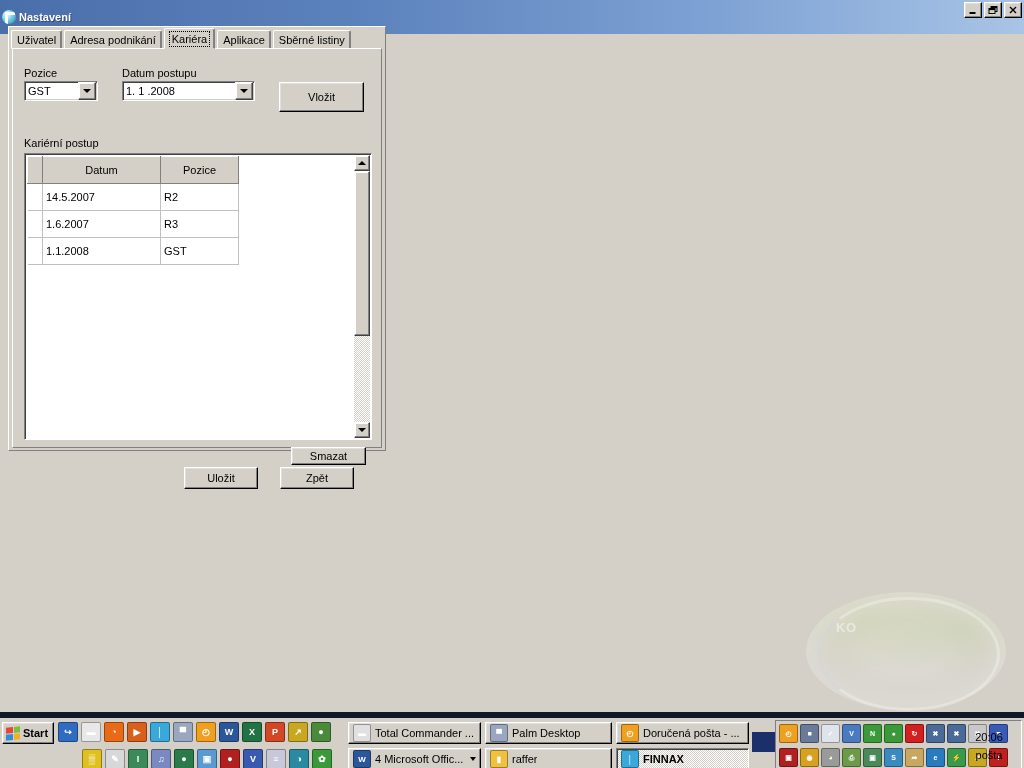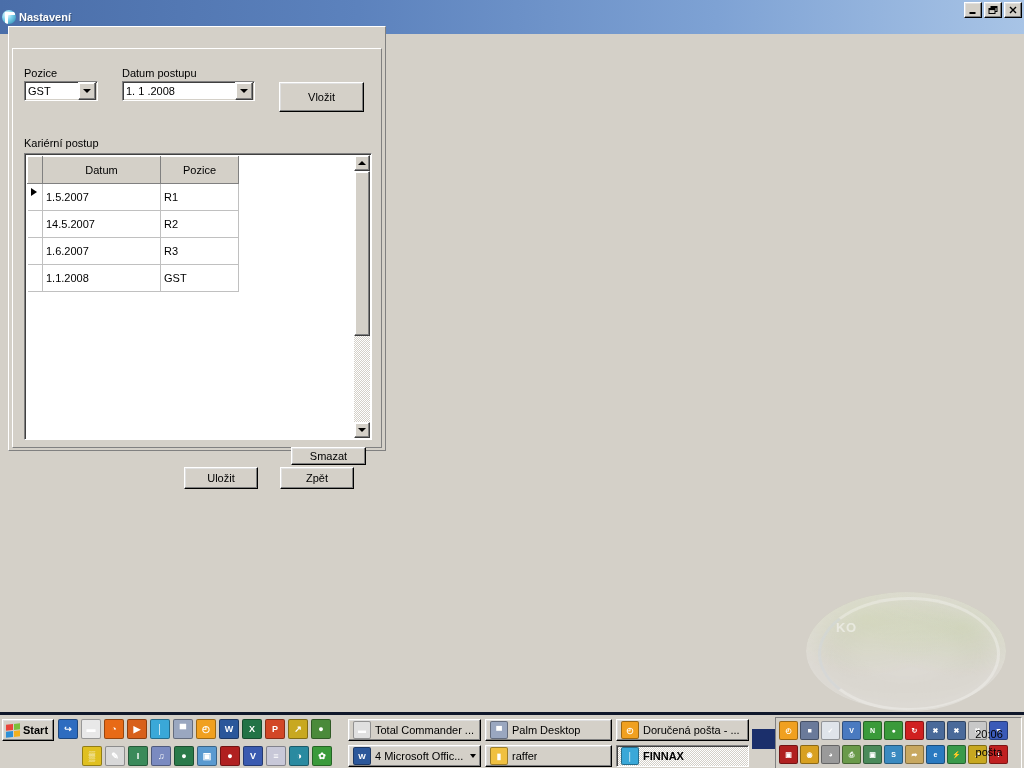--- a/index.html
+++ b/index.html
@@ -323,21 +323,21 @@
     box-shadow: inset -1px -1px 0 #808080, inset 1px 1px 0 #ffffff;
     box-sizing: border-box;
     cursor: default;
   }
 
   
   #taskbar {
     position: absolute;
     left: 0; top: 712px; width: 1024px; height: 56px;
     background: #d4d0c8;
-    border-top: 3px solid #0f172a;
+    border-top: 6px solid #0f172a;
     box-sizing: border-box;
   }
   #startbtn {
     position: absolute;
     left: 2px; top: 4px;
     width: 52px; height: 22px;
     background: #d4d0c8;
     border: 1px solid;
     border-color: #ffffff #000000 #000000 #ffffff;
     box-shadow: inset -1px -1px 0 #808080, inset 1px 1px 0 #dfdfdf;
@@ -509,20 +509,37 @@
       <div class="tbtn">
         <svg width="10" height="10" viewBox="0 0 10 10">
           <path d="M2,2 L8,8 M8,2 L2,8" stroke="#000" stroke-width="1.4"></path>
         </svg>
       </div>
     </div>
   </div>
 
   <div id="dialog">
 
+    <div id="tabstrip">
+      <div class="tab">
+        <span class="tablabel">Uživatel</span>
+      </div>
+      <div class="tab">
+        <span class="tablabel">Adresa podnikání</span>
+      </div>
+      <div class="tab active">
+        <span class="tablabel">Kariéra</span>
+      </div>
+      <div class="tab">
+        <span class="tablabel">Aplikace</span>
+      </div>
+      <div class="tab">
+        <span class="tablabel">Sběrné listiny</span>
+      </div>
+    </div>
 
     <div id="tabpage">
 
       <div class="fieldlabel" style="left:11px; top:18px;">Pozice</div>
 
       <div class="combo" style="left:11px; top:32px; width:74px; height:20px;">
         <span class="cval">GST</span>
         <span class="carrow">
             <i class="arrow-down"></i>
           </span>
@@ -550,27 +567,20 @@
                 <col class="c-pozice">
             </colgroup>
             <thead>
               <tr>
                 <th class="sel-head"></th>
                 <th>Datum</th>
                 <th>Pozice</th>
               </tr>
             </thead>
             <tbody>
-              <tr>
-                <td class="sel-cell">
-                  <span class="rec-marker"></span>
-                </td>
-                <td>1.5.2007</td>
-                <td>R1</td>
-              </tr>
               <tr>
                 <td class="sel-cell"></td>
                 <td>14.5.2007</td>
                 <td>R2</td>
               </tr>
               <tr>
                 <td class="sel-cell"></td>
                 <td>1.6.2007</td>
                 <td>R3</td>
               </tr>

